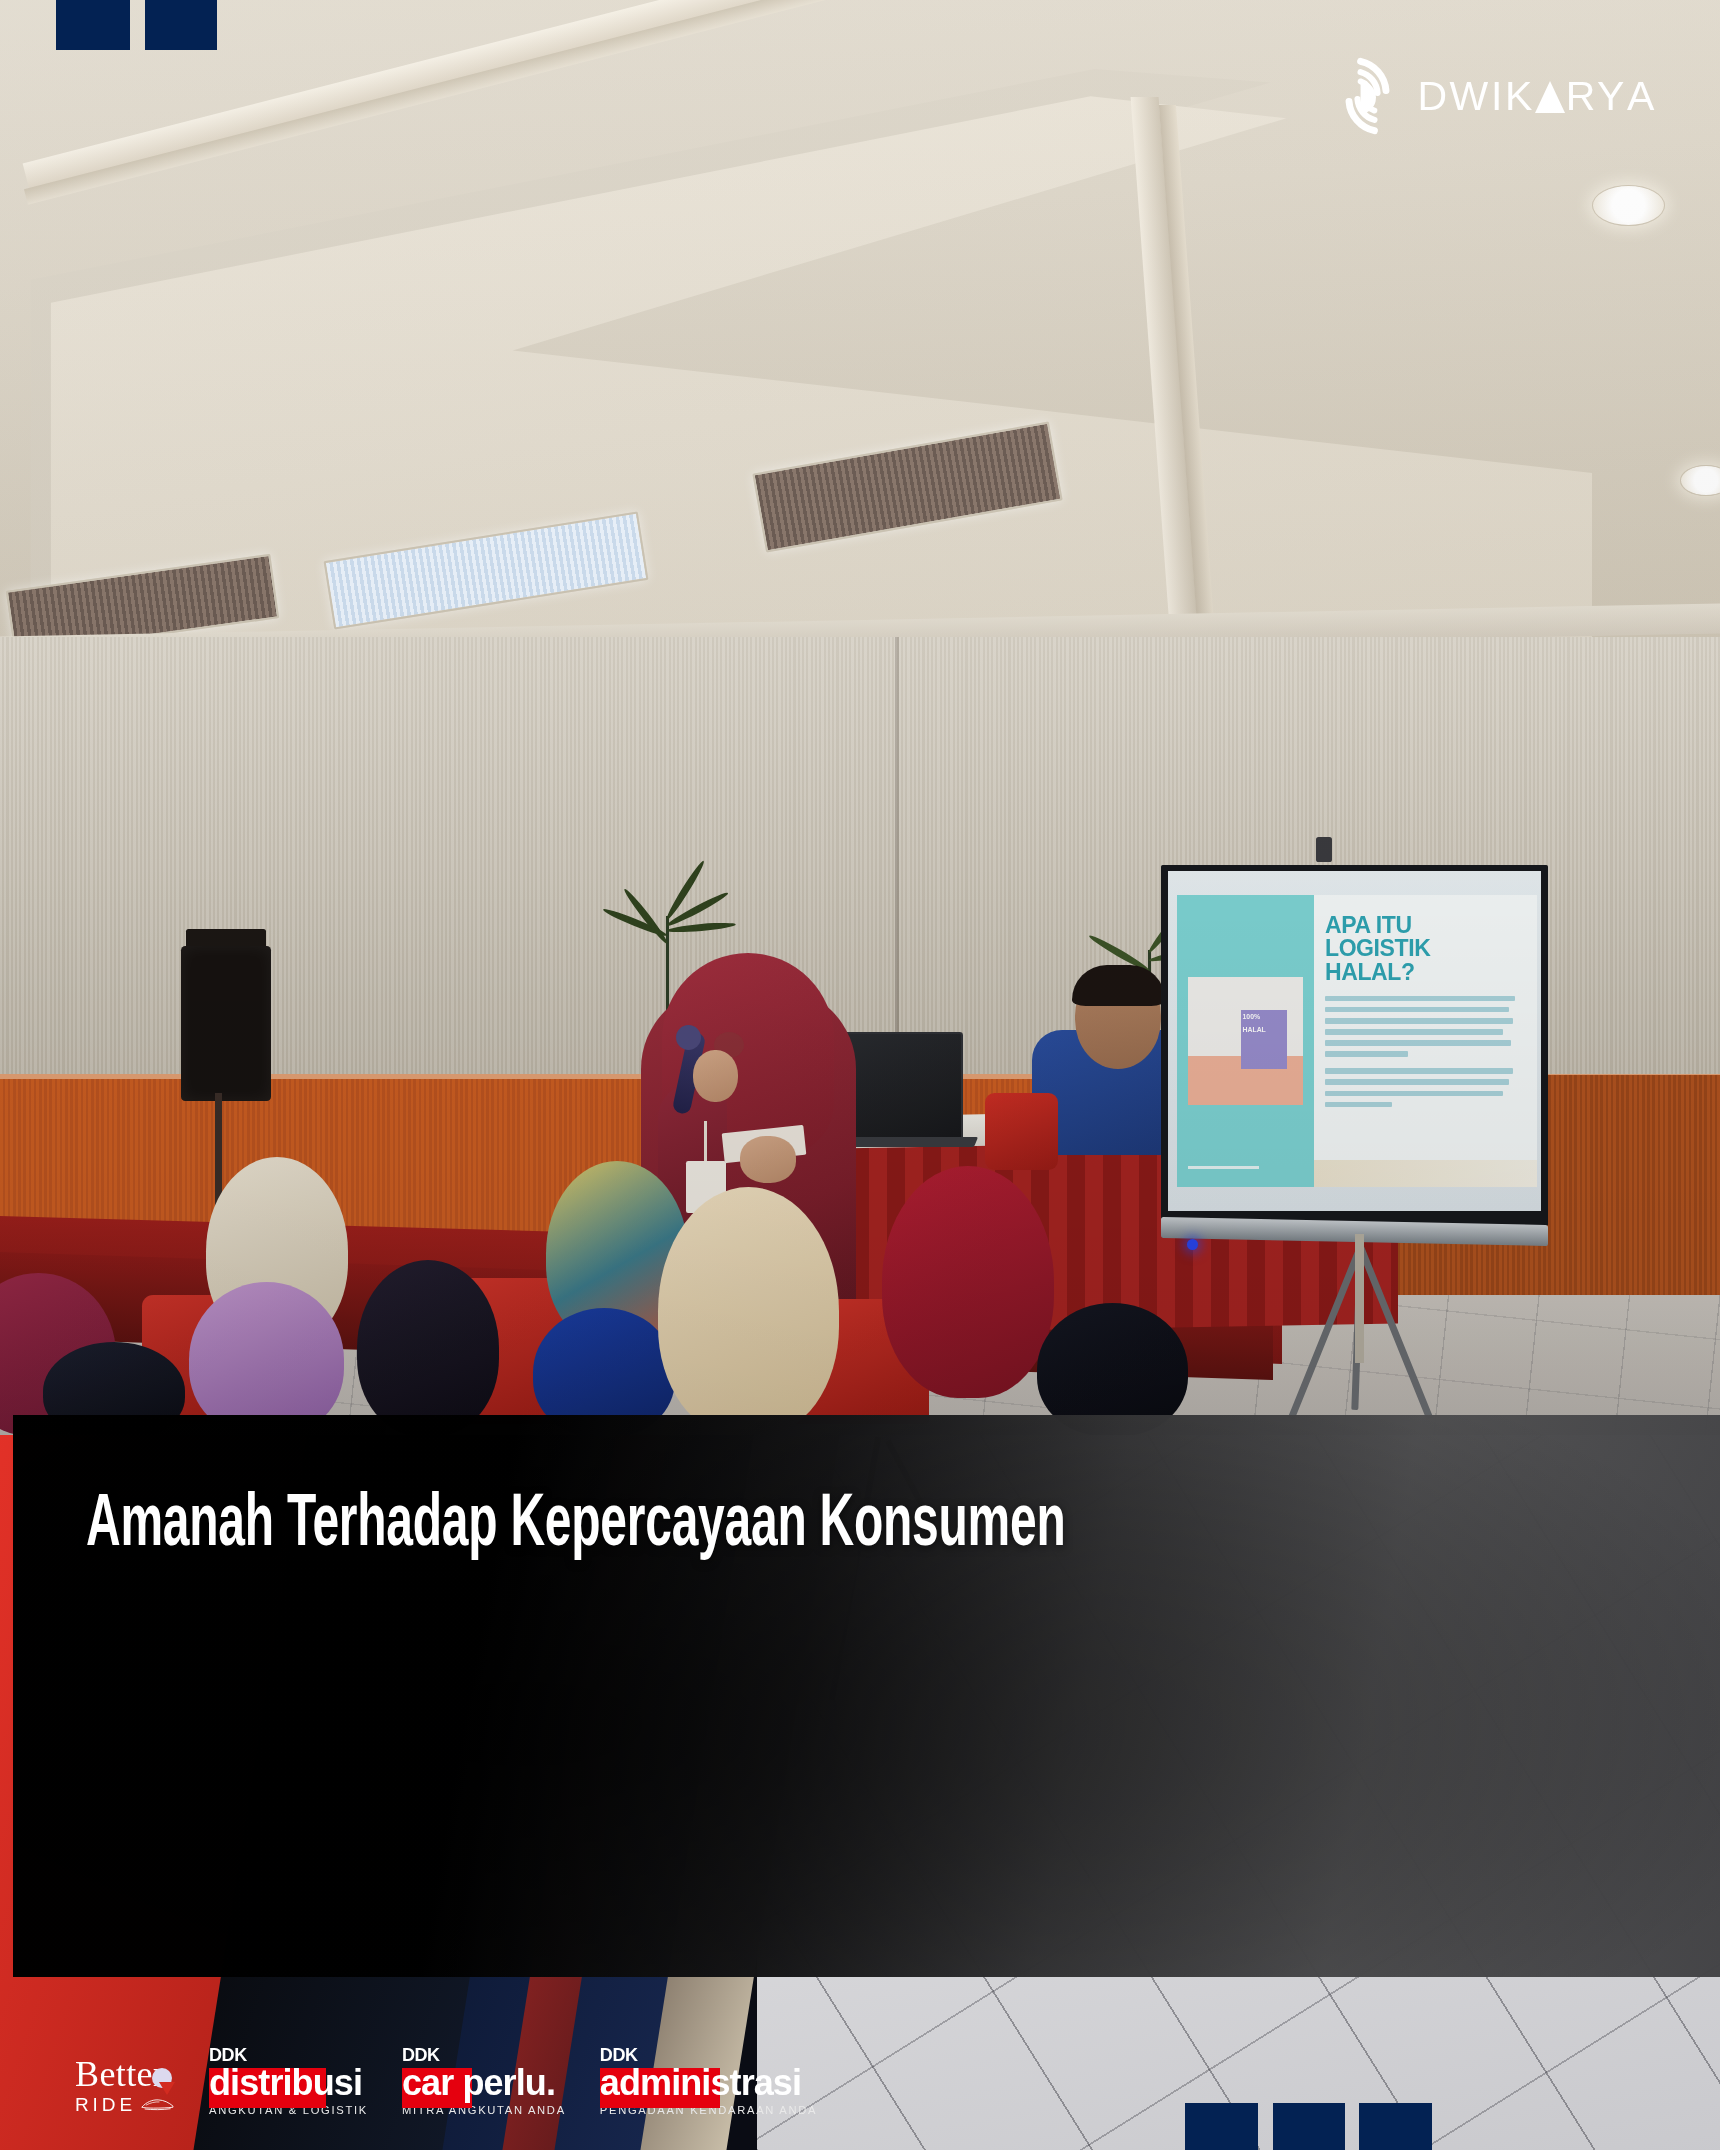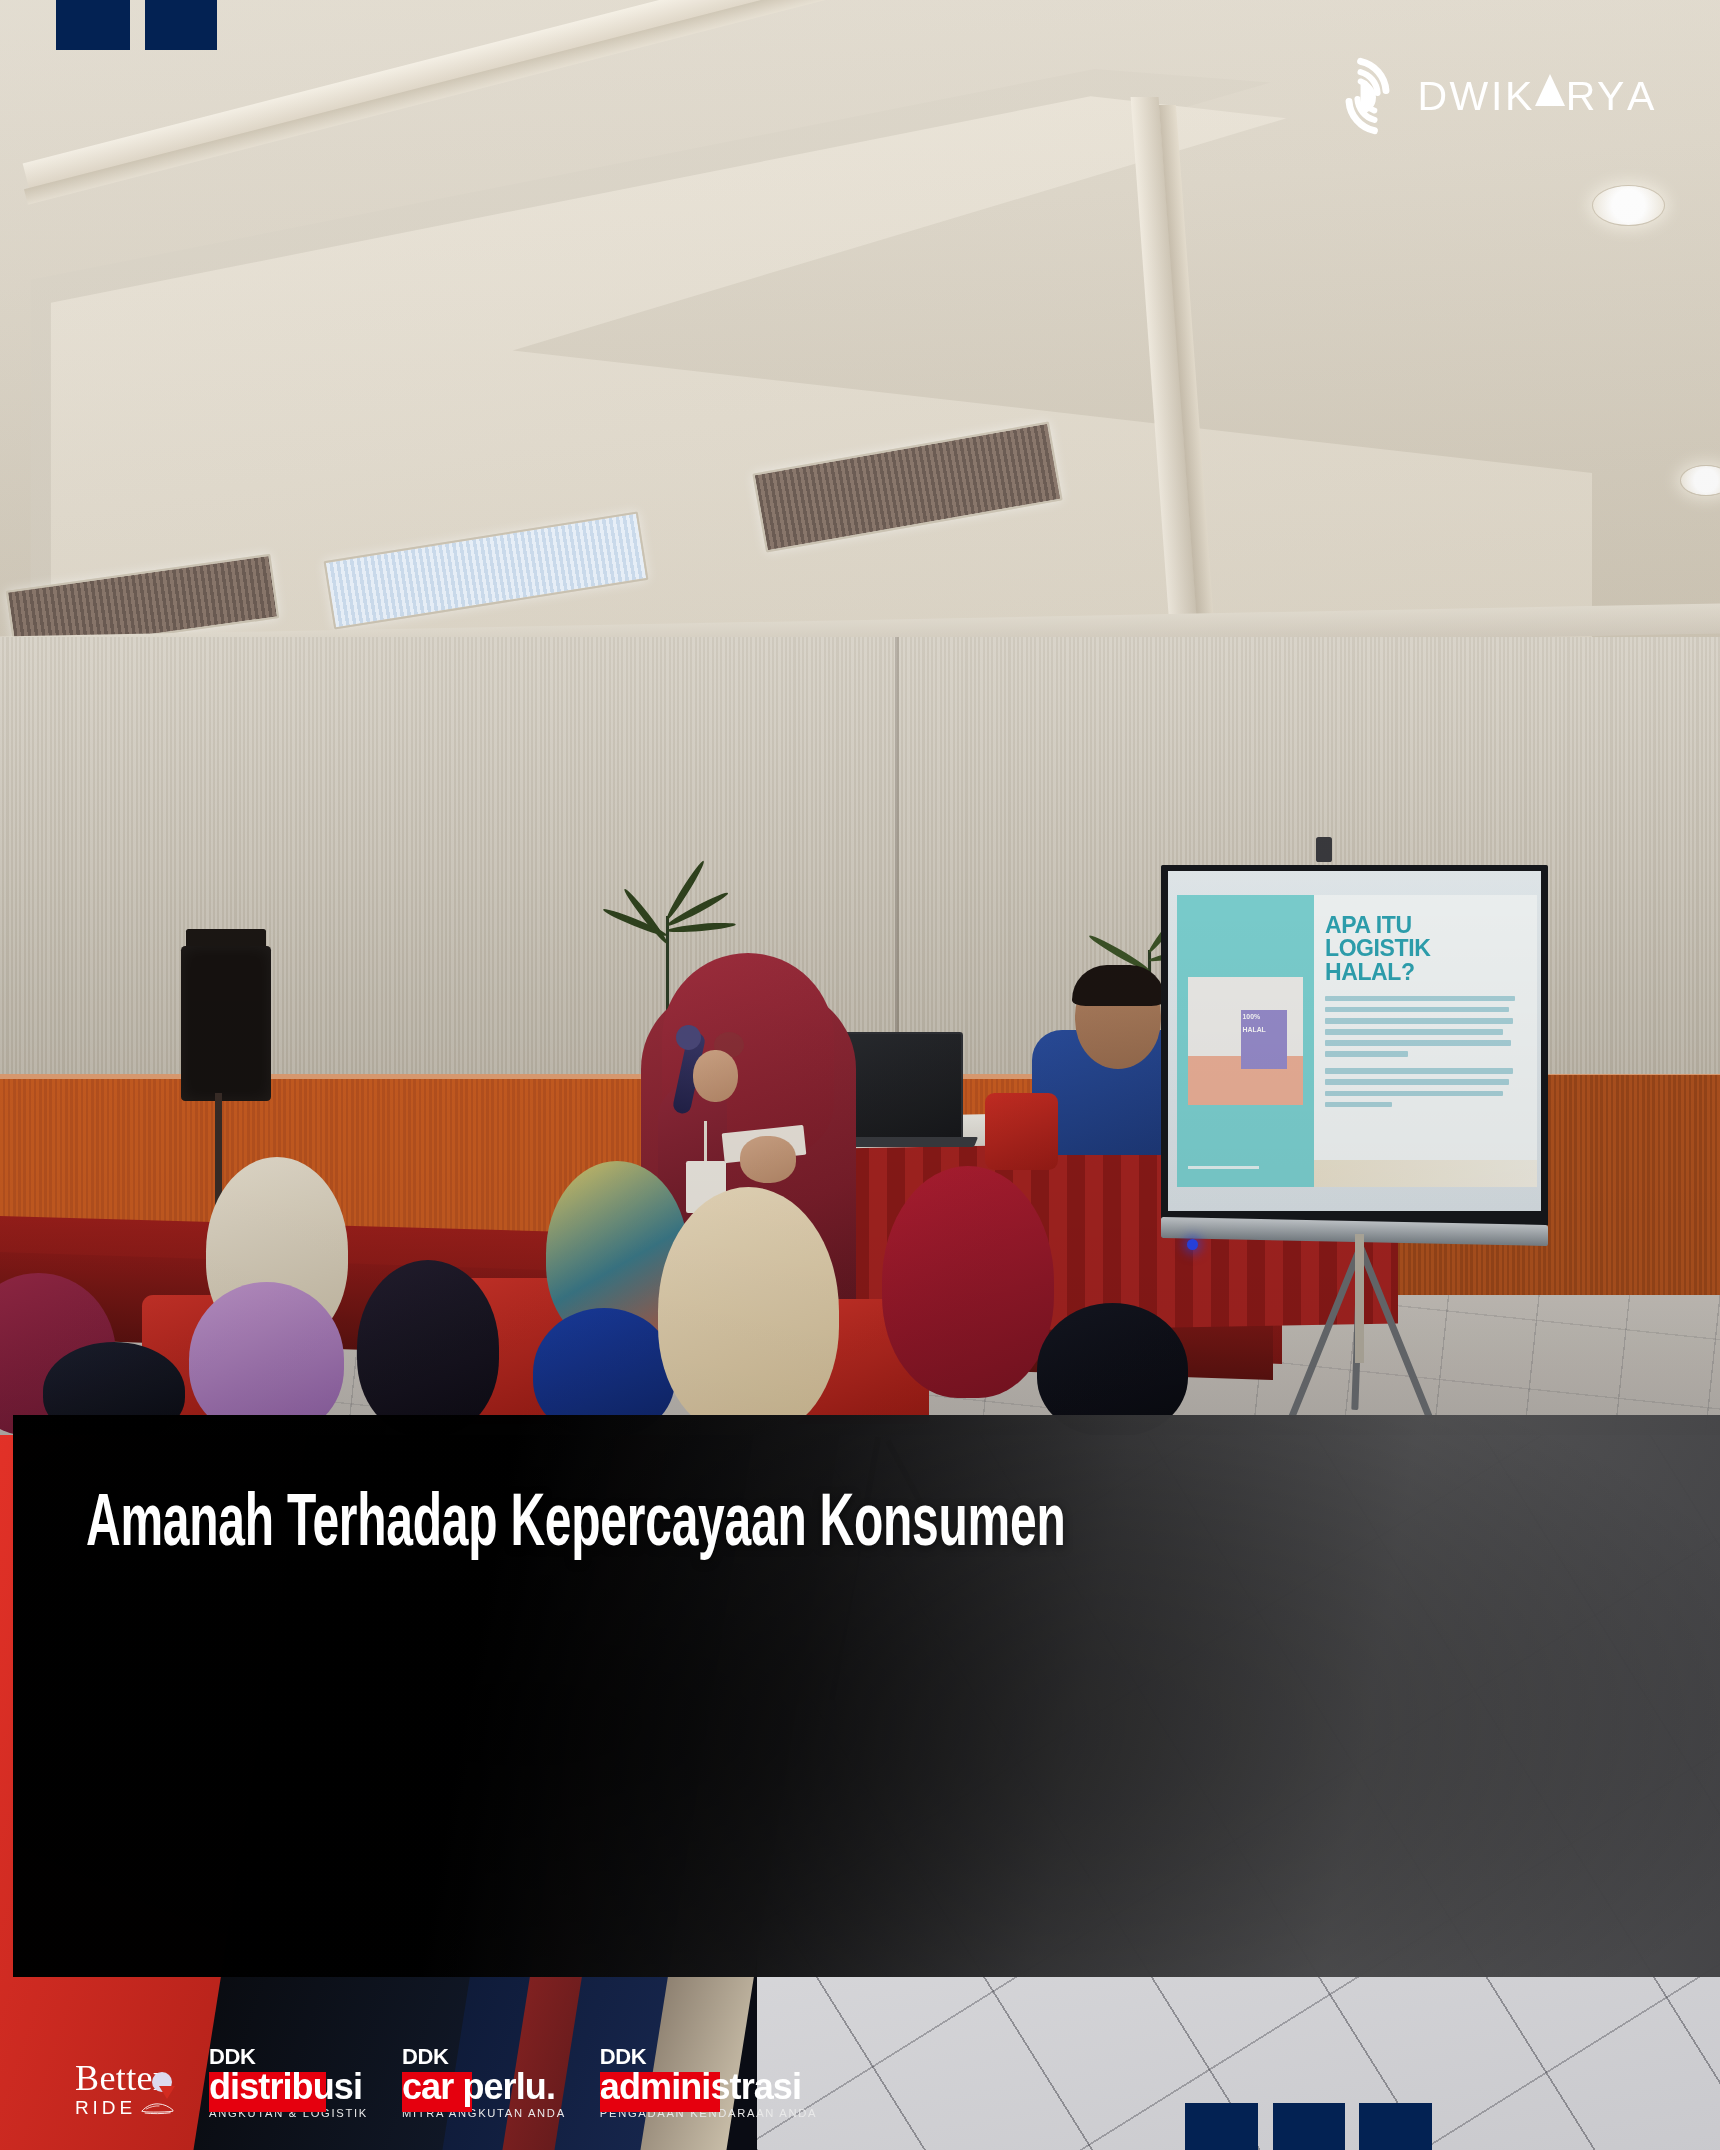--- a/index.html
+++ b/index.html
@@ -203,21 +203,21 @@
      transform:scaleX(.64); transform-origin:left center; white-space:nowrap;
      text-shadow:0 2.2px 11.2px rgba(0,0,0,.55); }
   .body-wrap{ margin-top:31px; width:1290px; }
   .bodytext{ color:#f2f2f2; font-size:37px; line-height:1.40; font-weight:400;
      transform:scaleX(.90); transform-origin:left top; width:1432px;
      text-shadow:0 1.3px 6.9px rgba(0,0,0,.5); }
 
   
   .brandlogo{ position:absolute; right:64px; top:55px; display:flex; align-items:center; gap:11.2px; }
   .brandmark{ width:77px; height:82px; position:relative; }
-  .brandname{ color:#fff; font-size:41px; letter-spacing:2.6px; font-weight:400; display:flex; align-items:flex-start; }
+  .brandname{ color:#fff; font-size:41px; letter-spacing:2.6px; font-weight:400; display:flex; align-items:center; }
   .brandname .tri{ display:inline-block; width:0; height:0; border-left:15.5px solid transparent;
         border-right:15.5px solid transparent; border-bottom:32px solid #fff; margin:0 0.4px; position:relative; top:1.3px; }
 
   
   .navysq{ position:absolute; background:#032253; }
   .sq-t1{ left:56px; top:-0.9px; width:74px; height:51px; }
   .sq-t2{ left:145px; top:-0.9px; width:72px; height:51px; }
   .sq-b1{ left:1185px; top:2103px; width:73px; height:48px; }
   .sq-b2{ left:1273px; top:2103px; width:72px; height:48px; }
   .sq-b3{ left:1359px; top:2103px; width:73px; height:48px; }
@@ -226,21 +226,21 @@
   .footer-logos{ position:absolute; left:75px; top:2047px; display:flex; align-items:flex-end; gap:34px; }
   .br{ width:100px; position:relative; }
   .br-better{ color:#fff; font-family:"Liberation Serif", serif; font-size:36px; line-height:.9; letter-spacing:0.4px; }
   .br-dot{ position:absolute; right:2.6px; top:10.3px; width:20px; height:20px; border-radius:50%; background:#dcd9ee; }
   .br-ribbon{ position:absolute; right:0px; top:24px; width:0; height:0;
       border-left:8.6px solid transparent; border-right:8.6px solid transparent; border-top:13px solid #d32b20; }
   .br-ride-row{ display:flex; align-items:center; gap:4.3px; margin-top:3.4px; }
   .br-ride{ color:#fff; font-size:19px; letter-spacing:3.9px; font-weight:300; }
 
   .ddk{ position:relative; }
-  .ddk-top{ color:#fff; font-weight:700; font-size:22px; line-height:.95; letter-spacing:-0.4px; }
+  .ddk-top{ color:#fff; font-weight:700; font-size:18px; line-height:.95; letter-spacing:-0.4px; }
   .ddk-main{ color:#fff; font-weight:700; font-size:36px; line-height:1.0; letter-spacing:-0.9px;
       display:inline-block; margin-top:0.9px; position:relative; z-index:2; }
   .ddk-hl{ position:absolute; z-index:1; background:#e5000e; }
   .ddk-sub{ color:#e9e9e9; font-size:11.2px; letter-spacing:1.7px; margin-top:2.6px; font-weight:400; }
 </style>
 </head>
 <body>
 
 <div id="poster">
 

